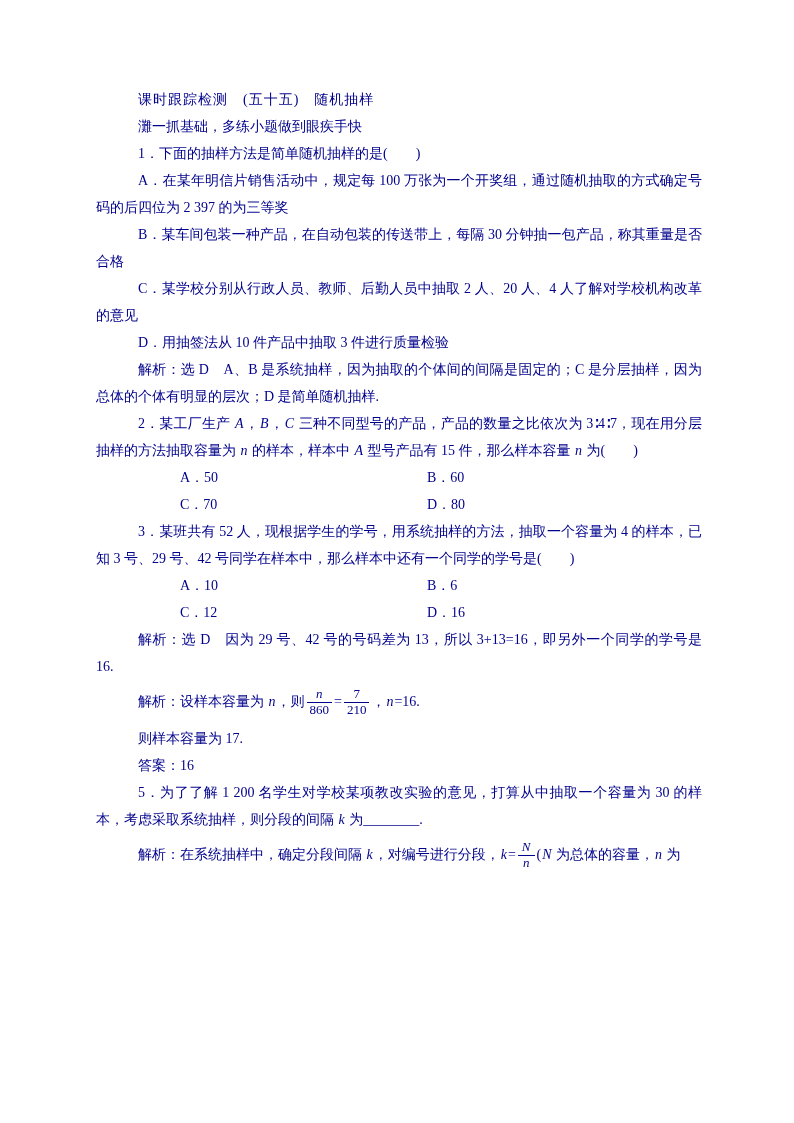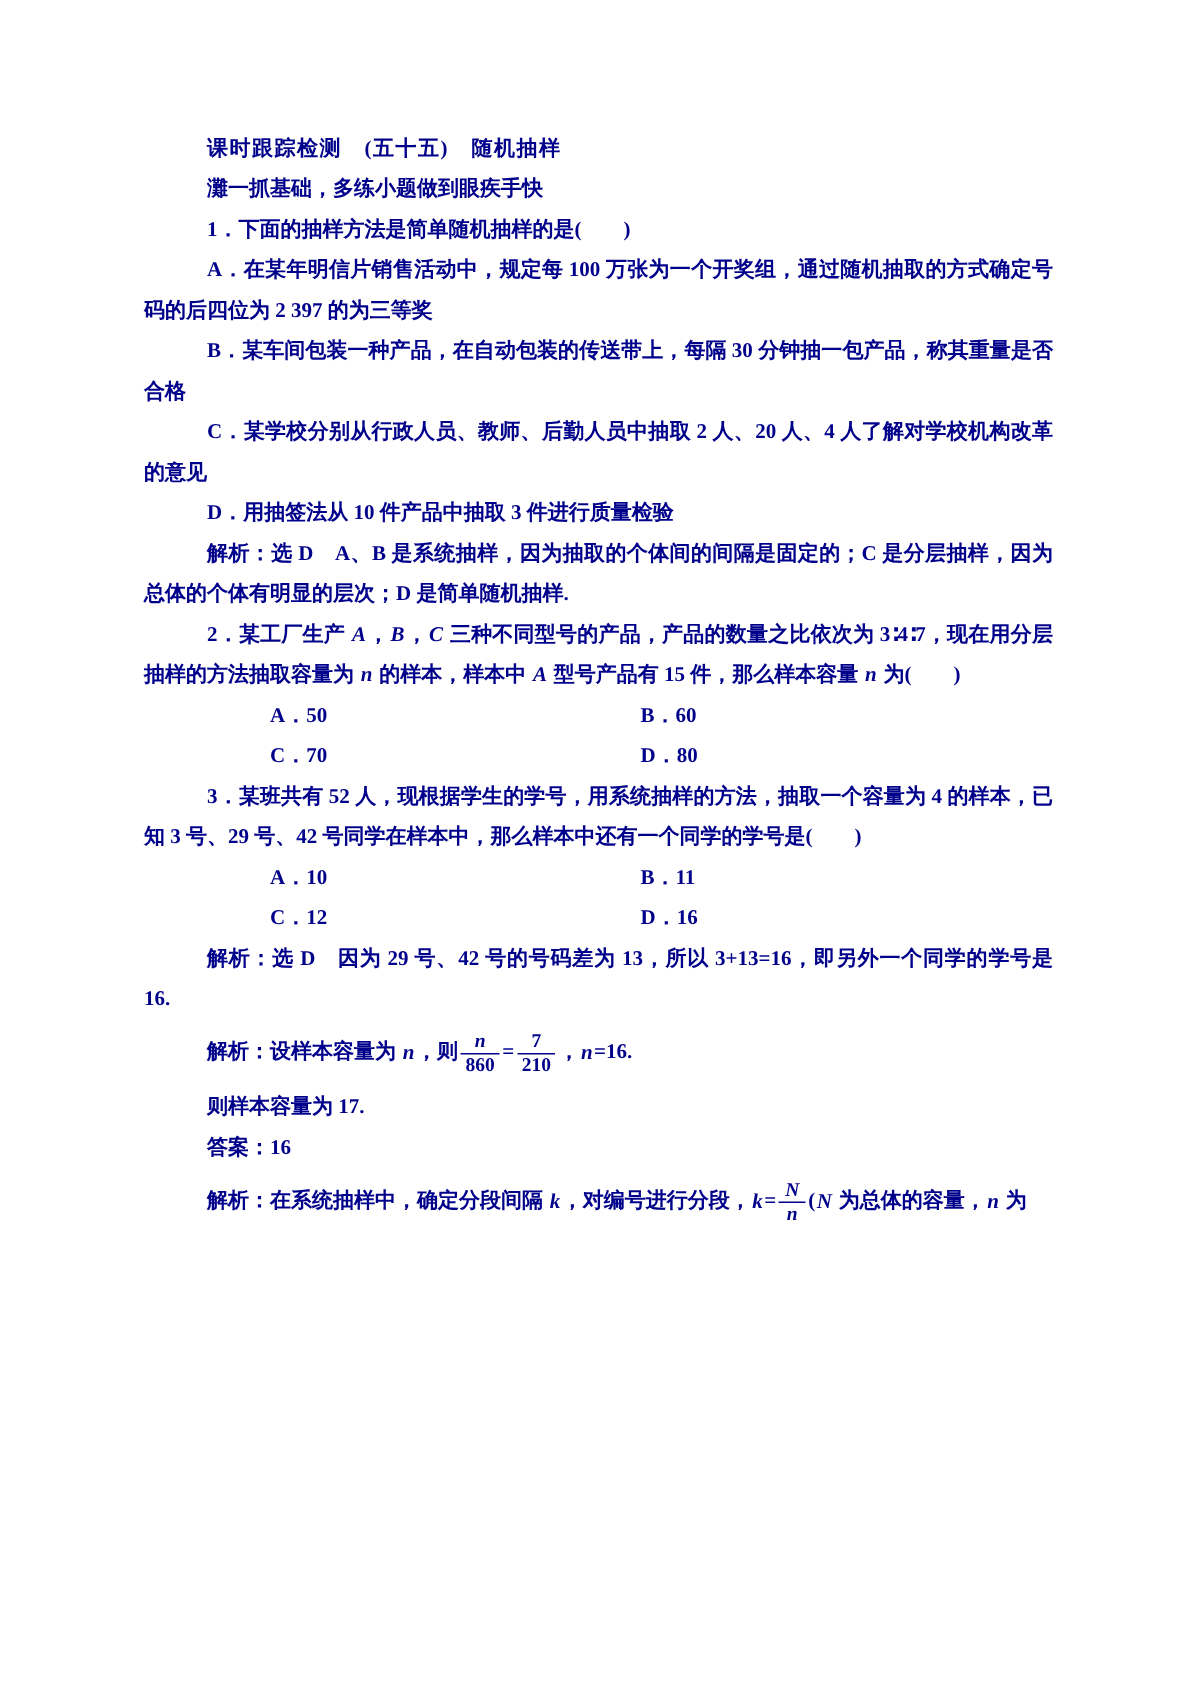--- a/index.html
+++ b/index.html
@@ -3,21 +3,21 @@
 <meta charset="utf-8">
 <style>
   html, body { margin: 0; padding: 0; background: #ffffff; }
   .page {
     position: relative;
     width: 794px;
     height: 1123px;
     background: #ffffff;
     overflow: hidden;
     font-family: "Liberation Serif", serif;
-    font-weight: bold;
+    font-weight: normal;
     color: #00008b;
   }
   .content {
     position: absolute;
     left: 96px;
     top: 86px;
     width: 606px;
     font-size: 14px;
     line-height: 27px;
     text-align: justify;
@@ -64,22 +64,23 @@
         <p>1．下面的抽样方法是简单随机抽样的是(　　)</p>
         <p>A．在某年明信片销售活动中，规定每 100 万张为一个开奖组，通过随机抽取的方式确定号码的后四位为 2 397 的为三等奖</p>
         <p>B．某车间包装一种产品，在自动包装的传送带上，每隔 30 分钟抽一包产品，称其重量是否合格</p>
         <p>C．某学校分别从行政人员、教师、后勤人员中抽取 2 人、20 人、4 人了解对学校机构改革的意见</p>
         <p>D．用抽签法从 10 件产品中抽取 3 件进行质量检验</p>
         <p>解析：选 D　A、B 是系统抽样，因为抽取的个体间的间隔是固定的；C 是分层抽样，因为总体的个体有明显的层次；D 是简单随机抽样.</p>
         <p>2．某工厂生产 <i class="var">A</i>，<i class="var">B</i>，<i class="var">C</i> 三种不同型号的产品，产品的数量之比依次为 3∶4∶7，现在用分层抽样的方法抽取容量为 <i class="var">n</i> 的样本，样本中 <i class="var">A</i> 型号产品有 15 件，那么样本容量 <i class="var">n</i> 为(　　)</p>
         <p class="options"><span class="opt-left">A．50</span><span class="opt-right">B．60</span></p>
         <p class="options"><span class="opt-left">C．70</span><span class="opt-right">D．80</span></p>
         <p>3．某班共有 52 人，现根据学生的学号，用系统抽样的方法，抽取一个容量为 4 的样本，已知 3 号、29 号、42 号同学在样本中，那么样本中还有一个同学的学号是(　　)</p>
-        <p class="options"><span class="opt-left">A．10</span><span class="opt-right">B．11</span></p>
+        <p class="options"><span class="opt-left">A．10</span><span class="opt-right">B．6</span></p>
         <p class="options"><span class="opt-left">C．12</span><span class="opt-right">D．16</span></p>
         <p>解析：选 D　因为 29 号、42 号的号码差为 13，所以 3+13=16，即另外一个同学的学号是 16.</p>
         <p class="has-frac">解析：设样本容量为 <i class="var">n</i>，则<span class="frac"><span class="num "><i class="var">n</i></span><span class="den">860</span></span>=<span class="frac"><span class="num">7</span><span class="den">210</span></span>，<i class="var">n</i>=16.</p>
         <p>则样本容量为 17.</p>
         <p>答案：16</p>
+        <p>5．为了了解 1 200 名学生对学校某项教改实验的意见，打算从中抽取一个容量为 30 的样本，考虑采取系统抽样，则分段的间隔 <i class="var">k</i> 为________.</p>
         <p class="has-frac">解析：在系统抽样中，确定分段间隔 <i class="var">k</i>，对编号进行分段，<i class="var">k</i>=<span class="frac"><span class="num "><i class="var">N</i></span><span class="den"><i class="var">n</i></span></span>(<i class="var">N</i> 为总体的容量，<i class="var">n</i> 为</p>
       </div>
   </div>
 </div>
 
 </body></html>

